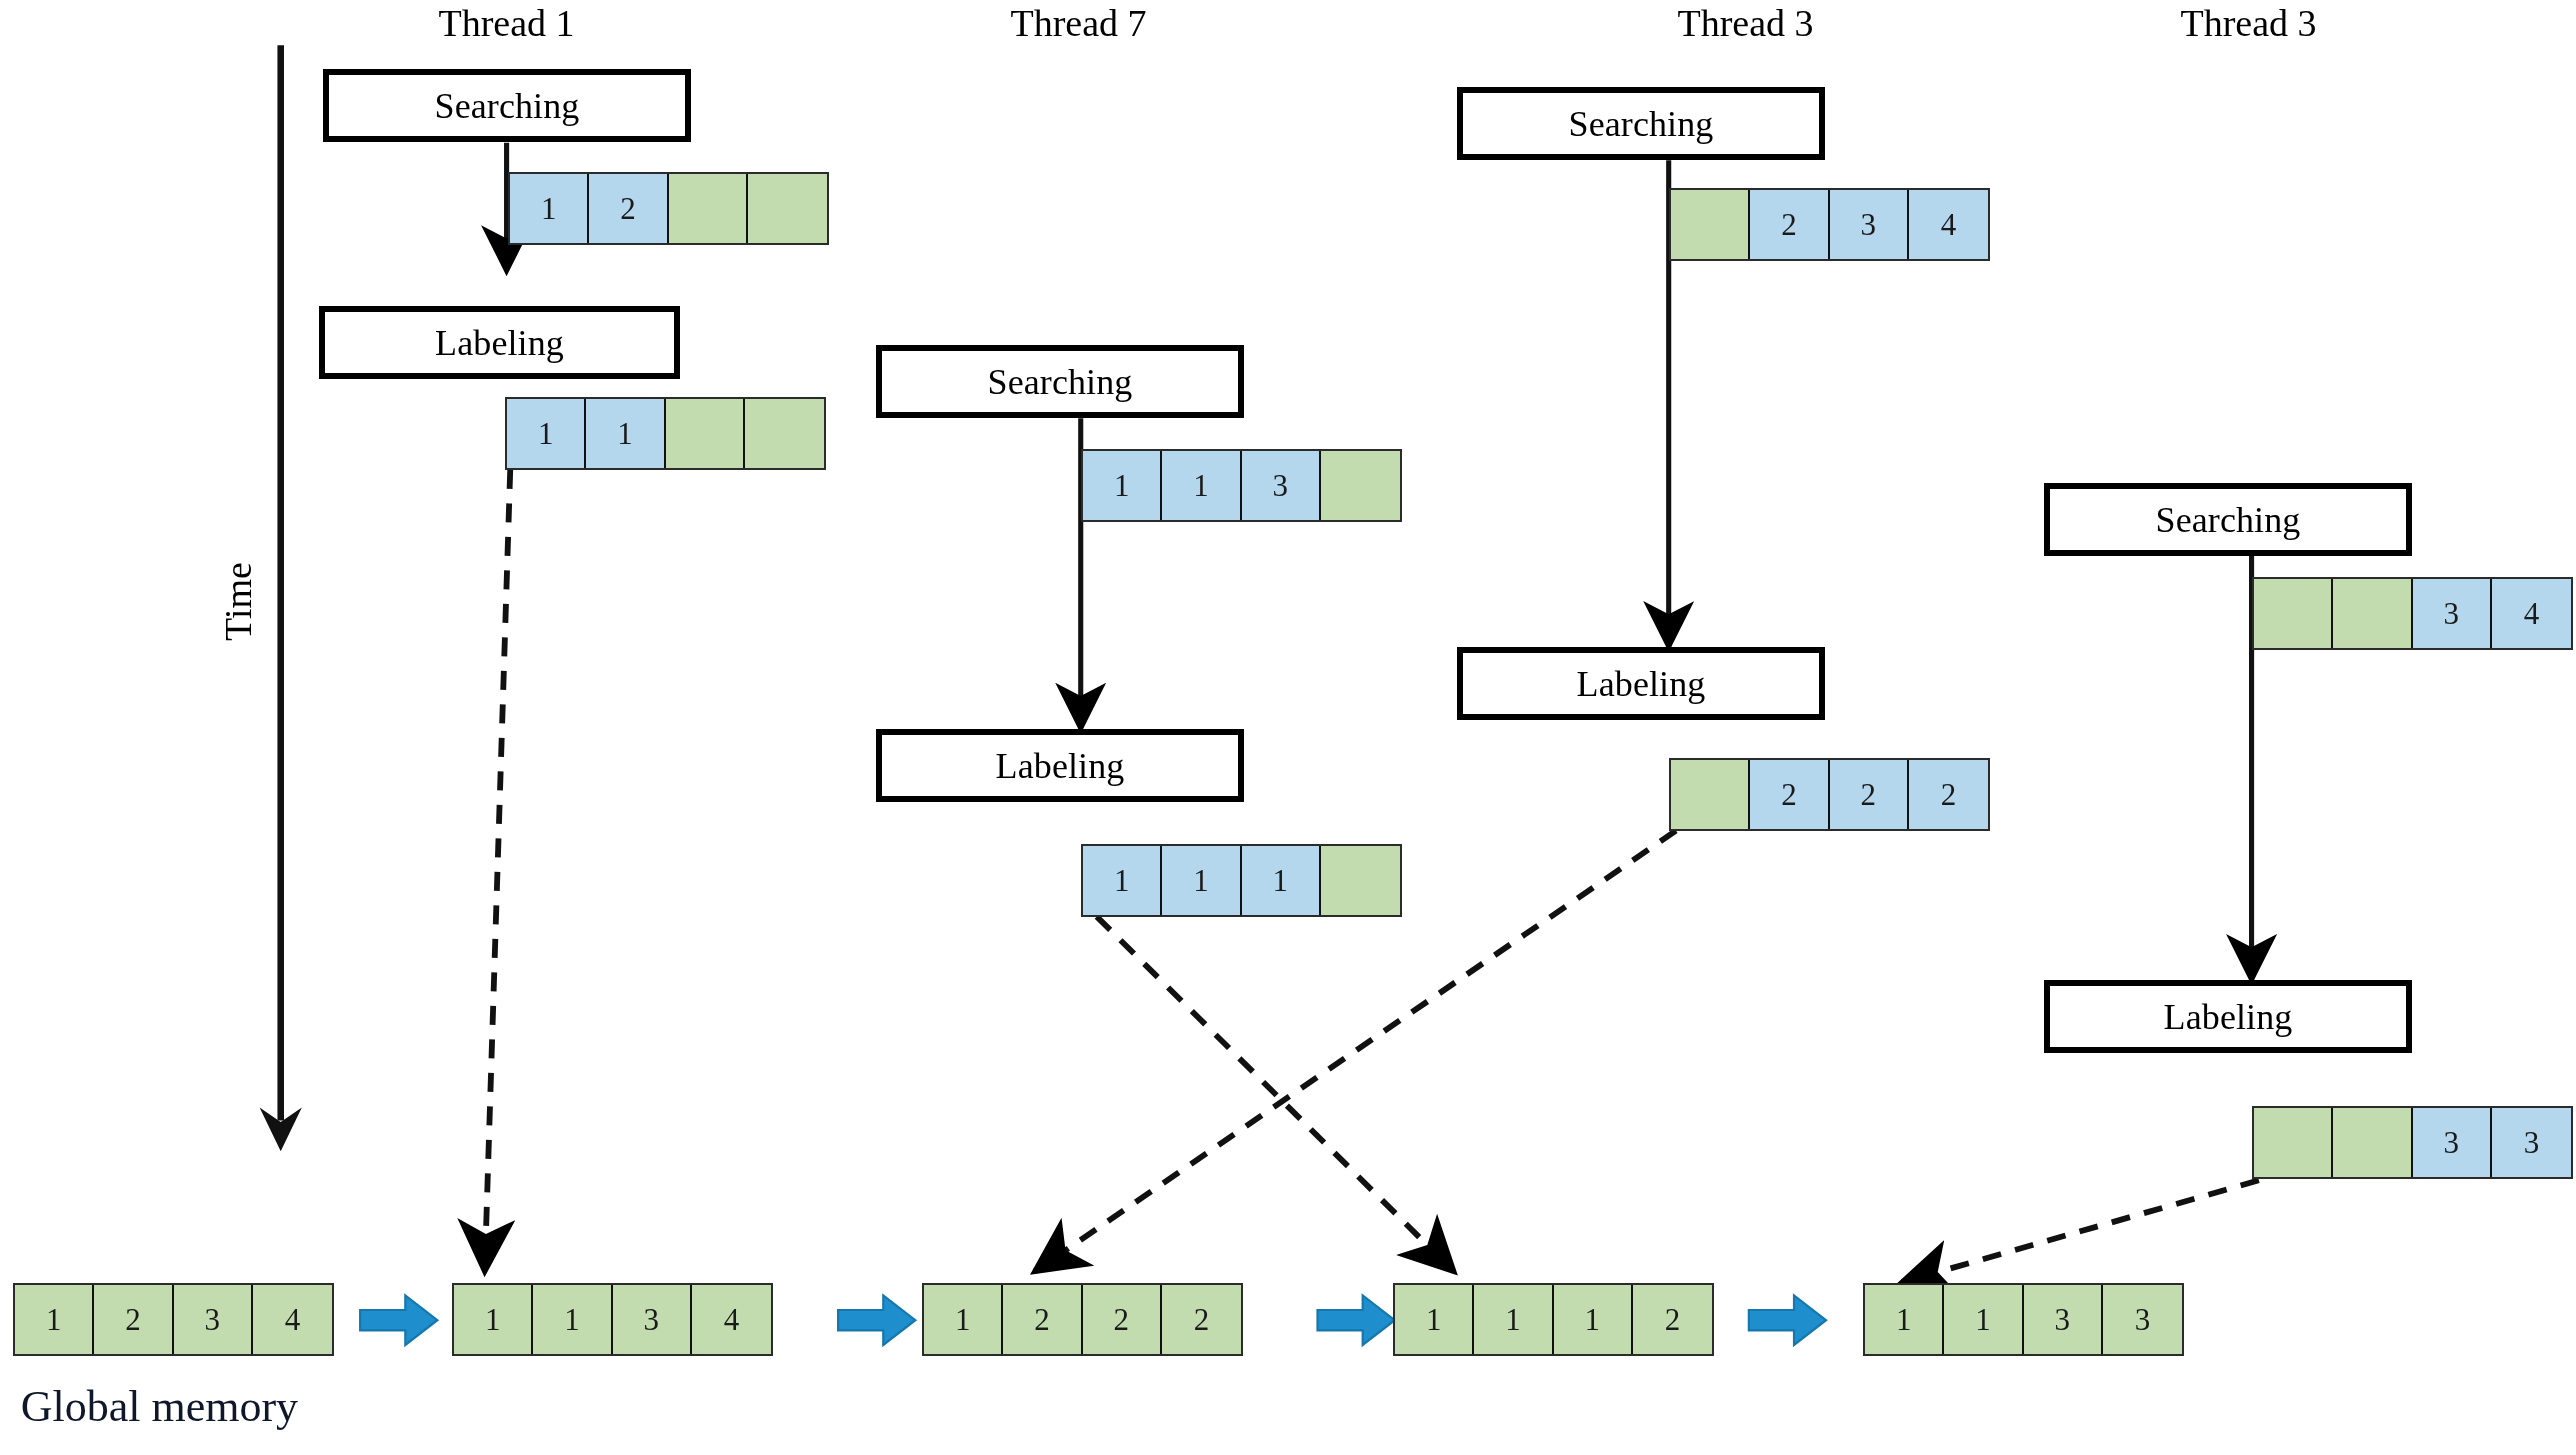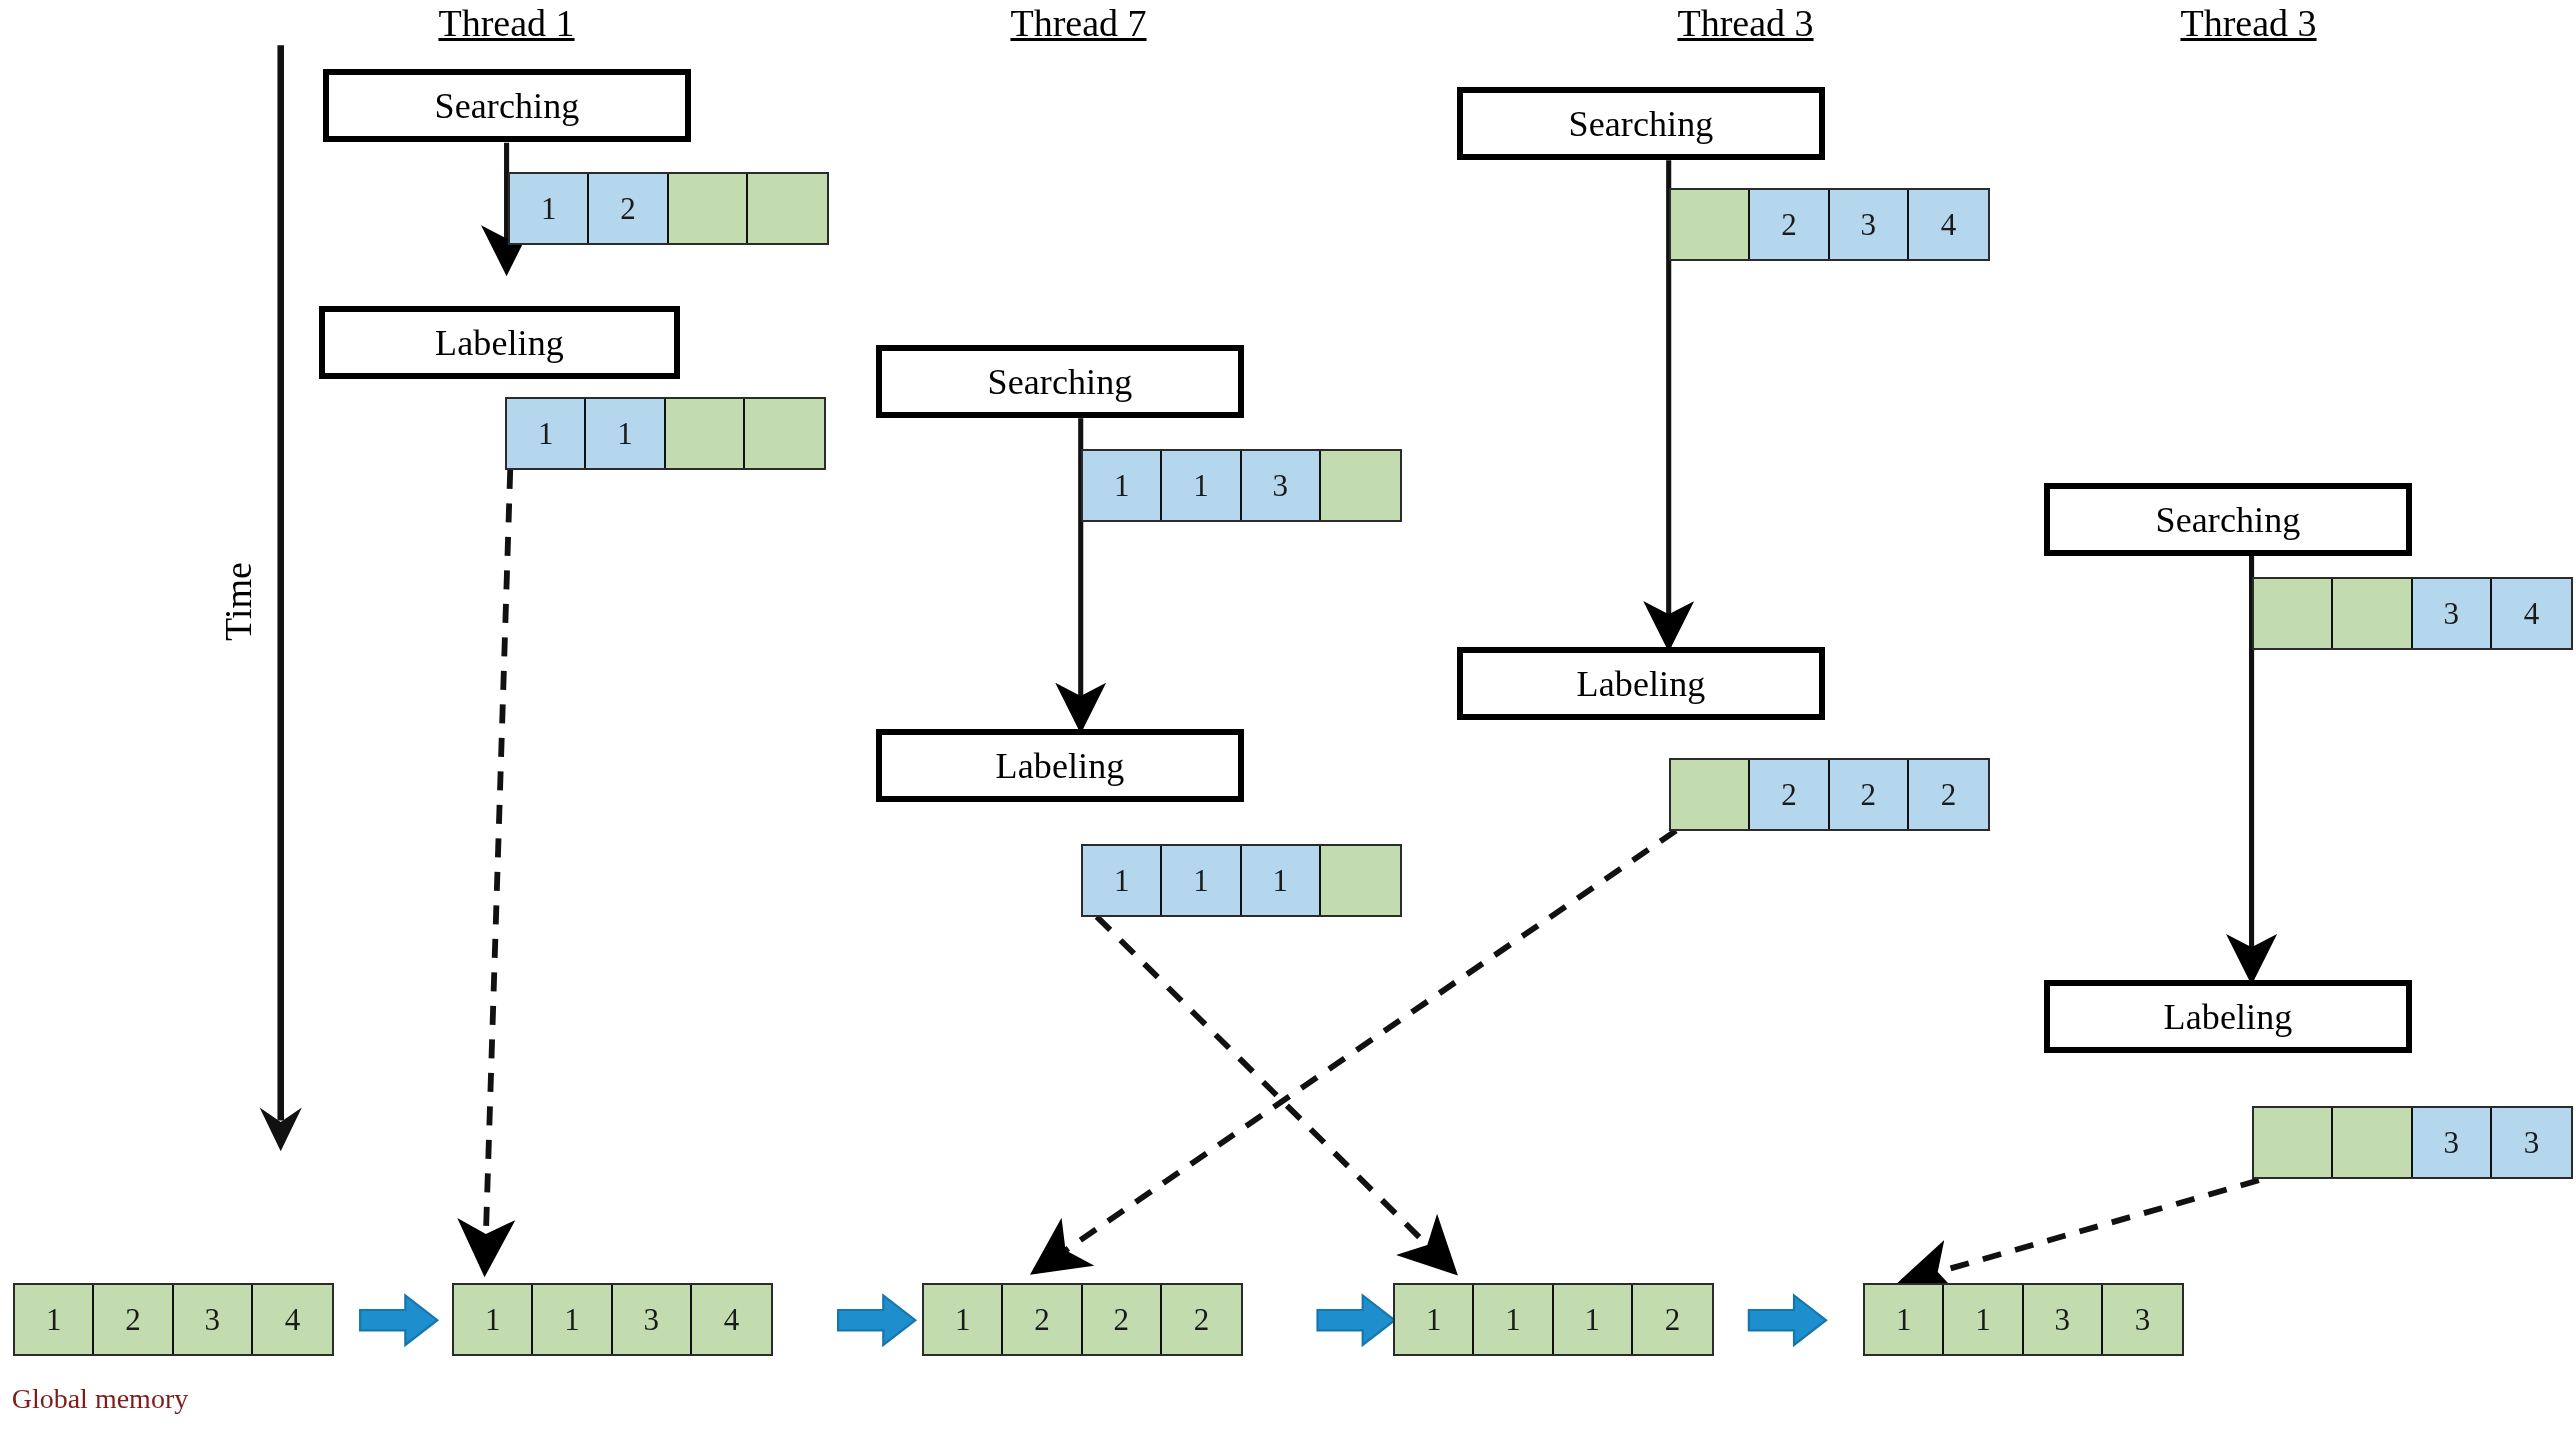--- a/index.html
+++ b/index.html
@@ -12,21 +12,20 @@
   #stage{position:absolute;left:0;top:0;width:2576px;height:1455px;}
 
   
   .thread-title{
     position:absolute;
     font-size:38px;
     color:#000;
     white-space:nowrap;
     text-align:center;
     line-height:1;
-    text-decoration:underline;
   }
 
   
   .stage-box{
     position:absolute;
     box-sizing:border-box;
     background:#ffffff;
     border:6.6px solid #000000;
     display:flex;
     align-items:center;
@@ -55,24 +54,25 @@
     border-right:2.9px solid #111;
     line-height:1;
   }
   .cell:last-child{border-right:none;}
   .cell.blue{background:#b4d7ee;}
   .cell.green{background:#c2dcb0;}
 
   
   .plain-label{
     position:absolute;
-    font-size:28px;
-    color:#7f1d1d;
+    font-size:44px;
+    color:#0f172a;
     white-space:nowrap;
     line-height:1;
+    margin-left:9px;
   }
   .time-label{
     position:absolute;
     font-size:38px;
     color:#000;
     white-space:nowrap;
     transform:rotate(-90deg);
     transform-origin:left top;
     line-height:1;
   }

